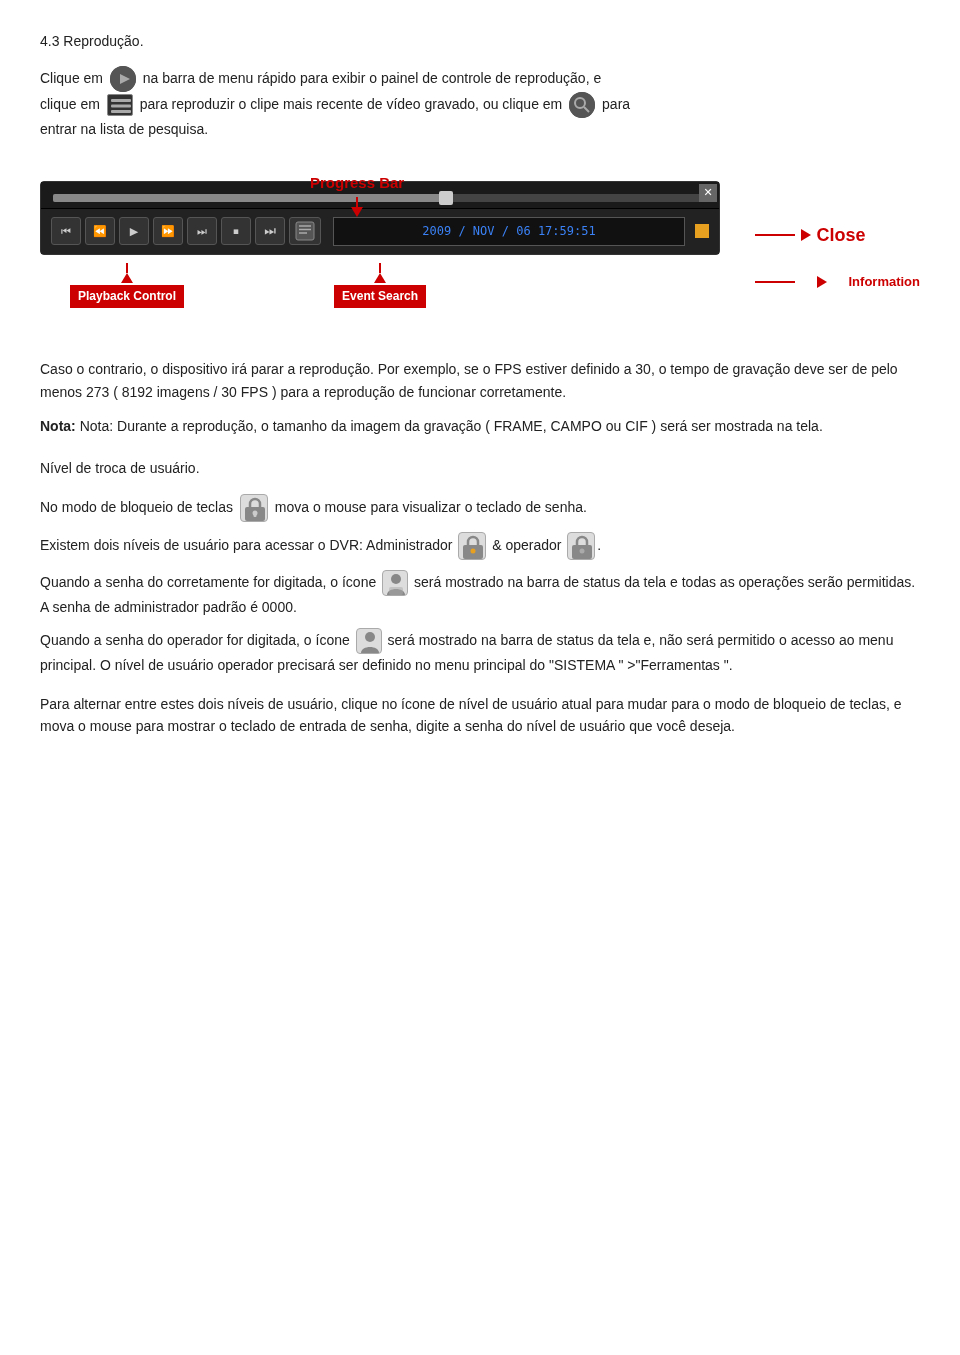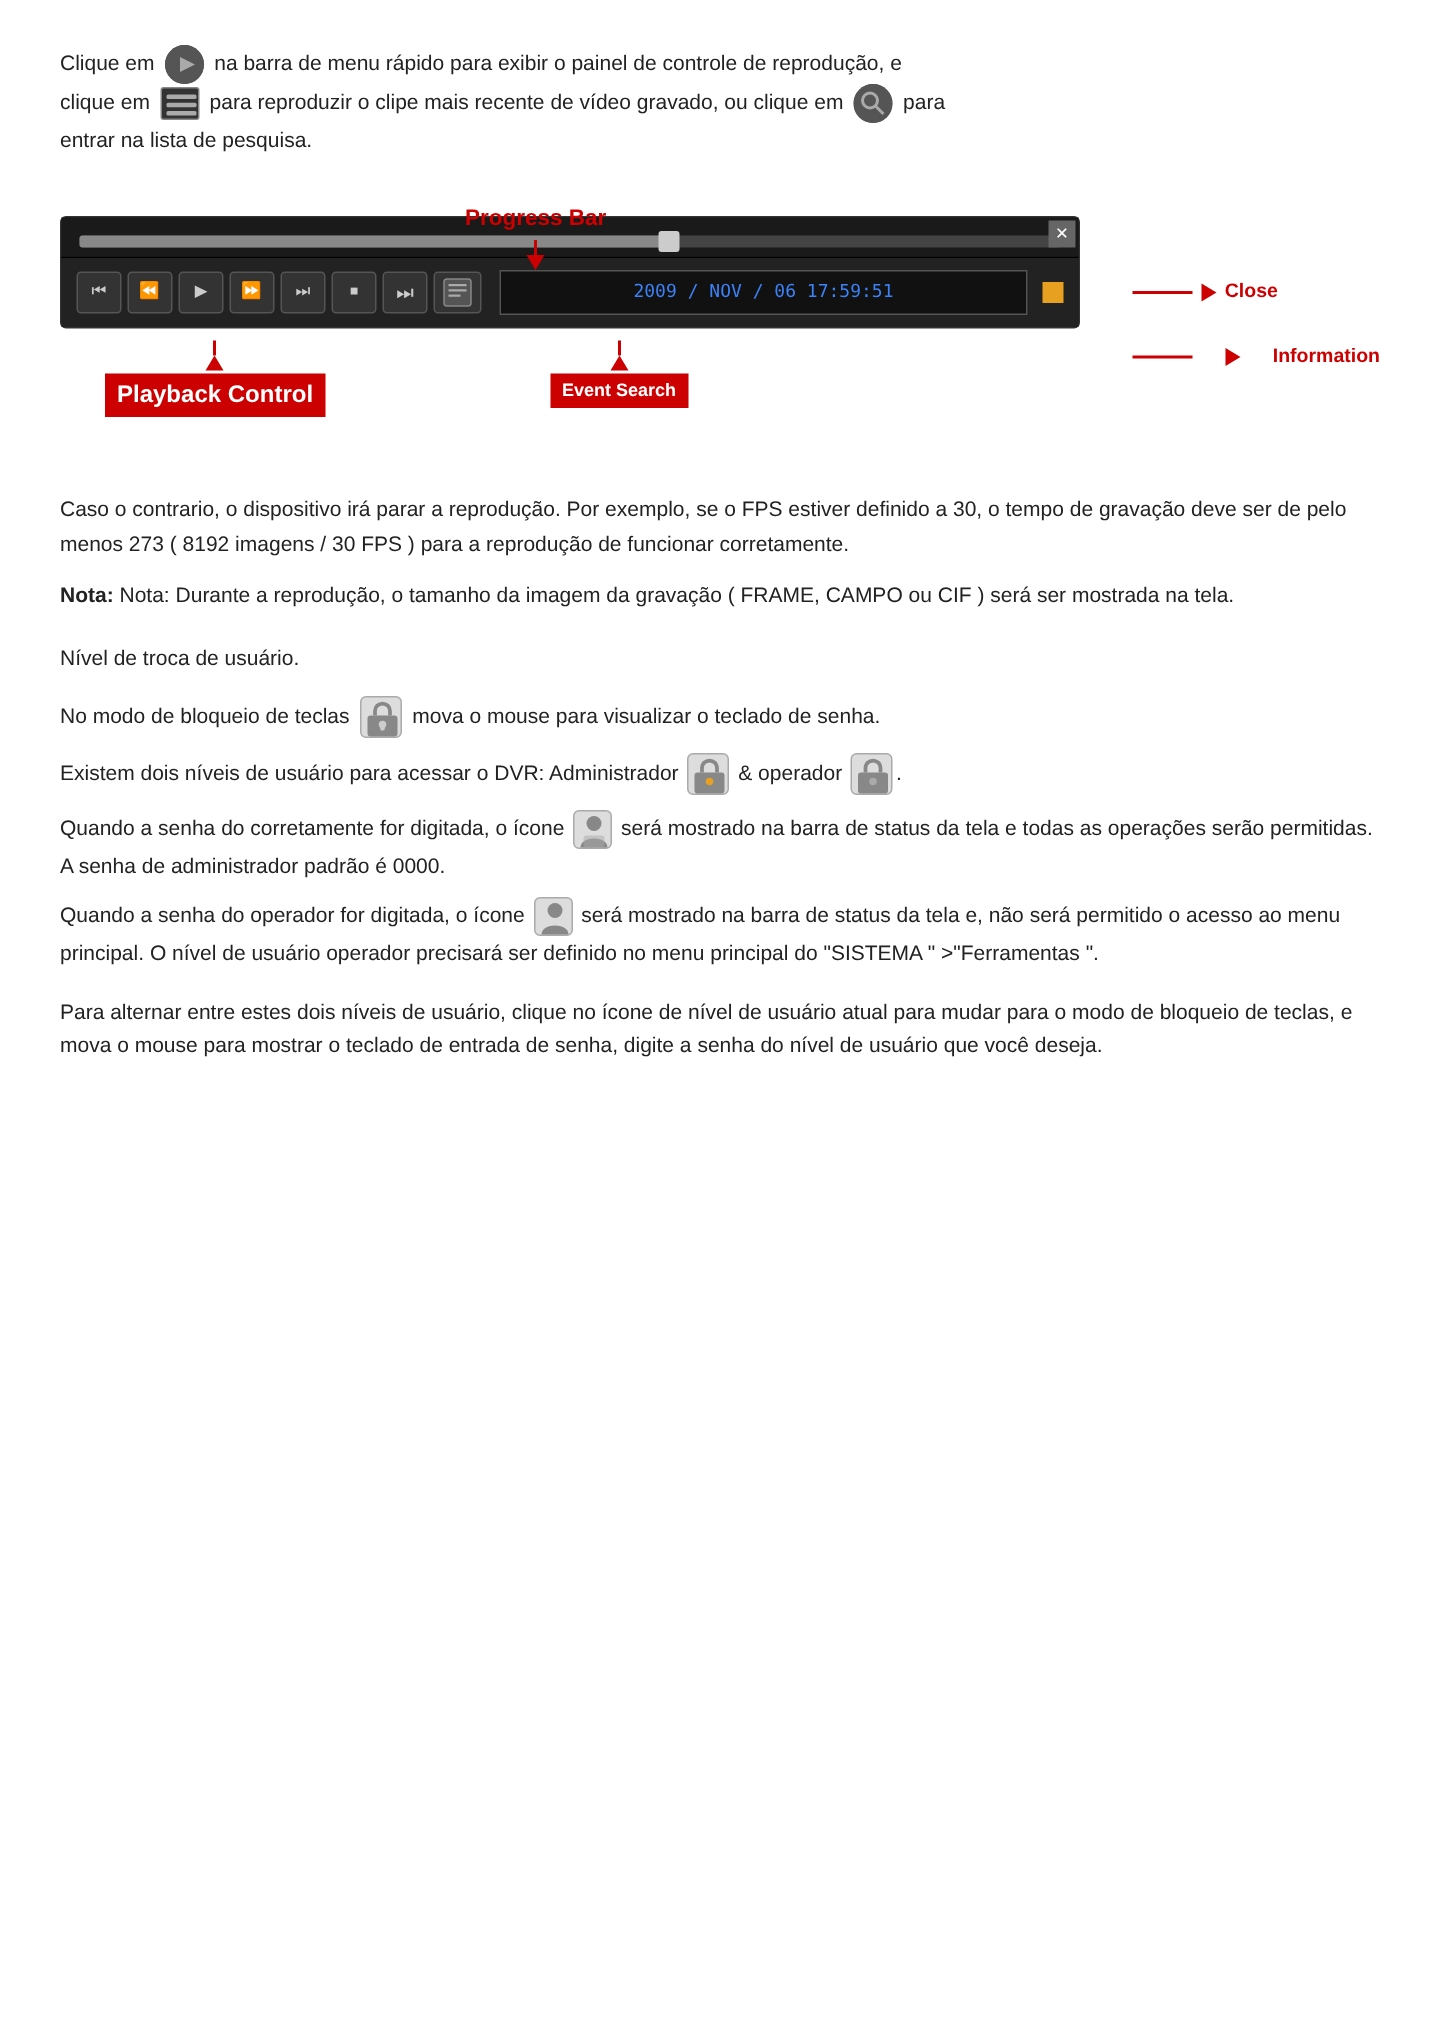--- a/index.html
+++ b/index.html
@@ -110,20 +110,23 @@
       margin: 20px 0 50px 0;
     }
     .note-bold { font-weight: bold; }
     p { margin-bottom: 12px; }
   </style>
 </head>
 <body>
 
 <div class="page-content">
 
+  <p style="font-size:14px; margin-bottom:14px;">
+    <span>4.3 Reprodução.</span>
+  </p>
 
   <p style="margin-bottom:20px;">
     <span>Clique em</span>
     
     <span style="display:inline-block; width:26px; height:26px; vertical-align:middle; margin:0 3px; background:#555; border-radius:50%; position:relative;">
       <svg width="26" height="26" viewBox="0 0 26 26" style="position:absolute;top:0;left:0;">
         <circle cx="13" cy="13" r="13" fill="#555"></circle>
         <polygon points="10,8 20,13 10,18" fill="#aaa"></polygon>
       </svg>
     </span>
@@ -195,35 +198,35 @@
         <div class="datetime-display">2009 / NOV / 06  17:59:51</div>
 
         <div class="yellow-sq"></div>
       </div>
     </div>
 
     <div style="position:absolute; right:0; top:40px; display:flex; flex-direction:column; gap:22px;">
       <div style="display:flex; align-items:center; gap:6px;">
         <div style="width:40px; height:2px; background:#cc0000;"></div>
         <div style="width:0; height:0; border-top:6px solid transparent; border-bottom:6px solid transparent; border-left:10px solid #cc0000;"></div>
-        <span style="font-size:13px; font-weight:bold; color:#cc0000;">Close</span>
+        <span style="font-size:18px; font-weight:bold; color:#cc0000;">Close</span>
       </div>
       <div style="display:flex; align-items:center; gap:22px;">
         <div style="width:40px; height:2px; background:#cc0000;"></div>
         <div style="width:0; height:0; border-top:6px solid transparent; border-bottom:6px solid transparent; border-left:10px solid #cc0000;"></div>
         <span style="font-size:13px; font-weight:bold; color:#cc0000;">Information</span>
       </div>
     </div>
 
     <div style="display:flex; gap:30px; margin-top:8px; padding-left:30px;">
 
       <div style="display:flex; flex-direction:column; align-items:center;">
         <div style="width:2px; height:10px; background:#cc0000; margin:0 auto;"></div>
         <div style="width:0; height:0; border-left:6px solid transparent; border-right:6px solid transparent; border-bottom:10px solid #cc0000; margin:0 auto;"></div>
-        <div style="background:#cc0000; color:#fff; font-size:16px; font-weight:bold; padding:2px 8px; margin-top:2px; white-space:nowrap;">Playback Control</div>
+        <div style="background:#cc0000; color:#fff; font-size:12px; font-weight:bold; padding:2px 8px; margin-top:2px; white-space:nowrap;">Playback Control</div>
       </div>
 
       <div style="display:flex; flex-direction:column; align-items:flex-start; margin-left:120px;">
         <div style="width:2px; height:10px; background:#cc0000; margin:0 auto;"></div>
         <div style="width:0; height:0; border-left:6px solid transparent; border-right:6px solid transparent; border-bottom:10px solid #cc0000; margin:0 auto;"></div>
         <div style="background:#cc0000; color:#fff; font-size:12px; font-weight:bold; padding:2px 8px; margin-top:2px; white-space:nowrap;">Event Search</div>
       </div>
     </div>
   </div>
 

